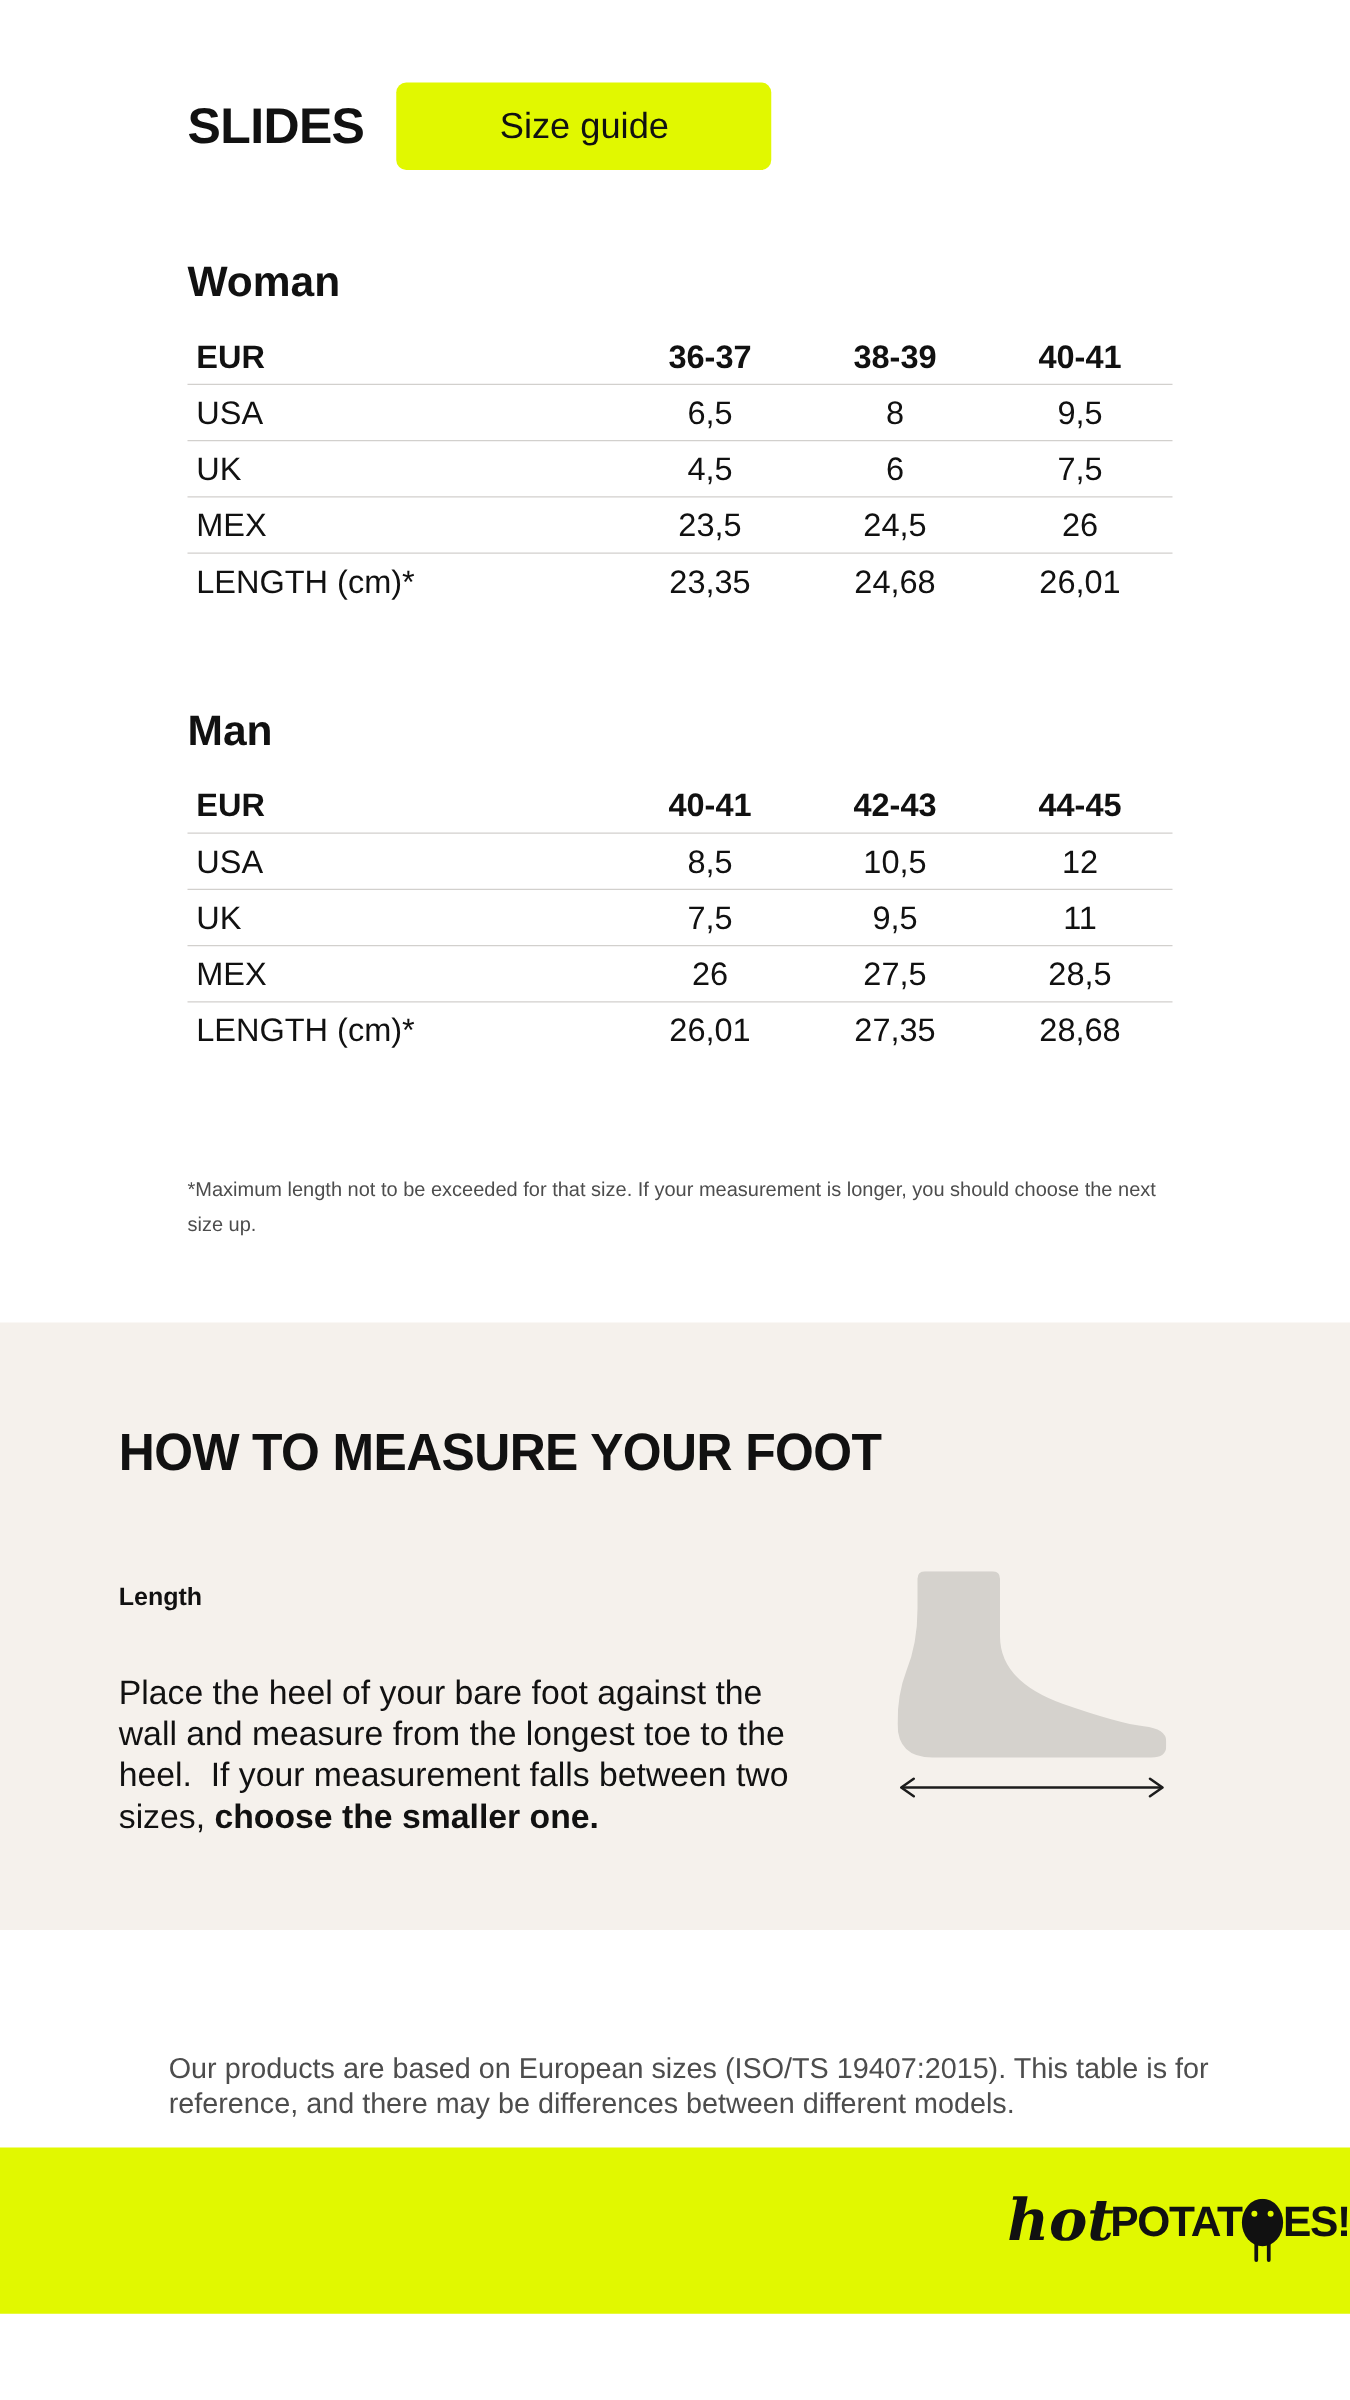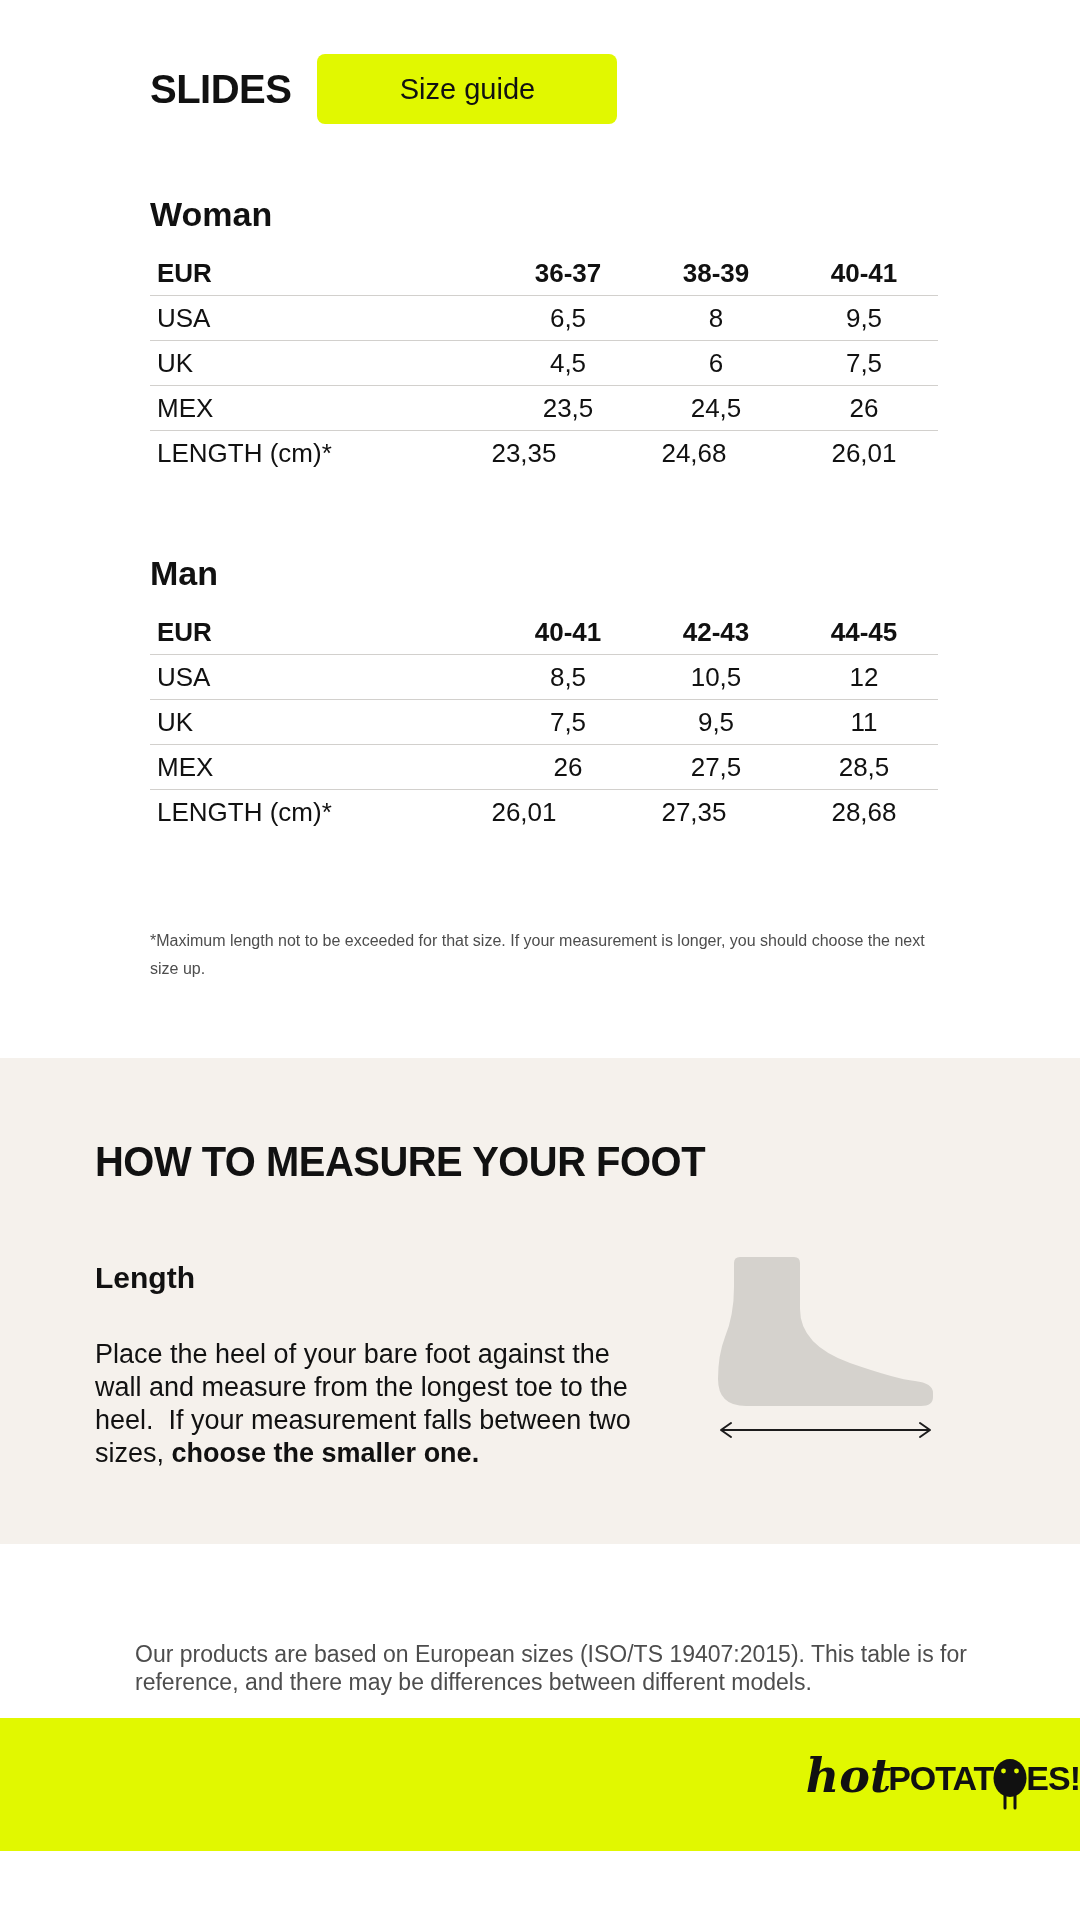--- a/index.html
+++ b/index.html
@@ -11,21 +11,21 @@
   *{margin:0;padding:0;box-sizing:border-box;}
   html,body{width:1080px;background:#ffffff;}
   body{
     height:1920px;
     font-family:"Liberation Sans", sans-serif;
     color:#111;
     overflow:hidden;
   }
 
   
-  .top-section{height:1058px;padding:4px 142px 0 150px;overflow:hidden;}
+  .top-section{height:1058px;padding:16px 142px 0 150px;overflow:hidden;}
   .header-row{margin-top:50px;height:70px;display:flex;align-items:center;}
   .page-title{
     font-size:40px;font-weight:900;letter-spacing:-.5px;line-height:1;
   }
   .pill-button{
     margin-left:26px;width:300px;height:70px;border:none;border-radius:8px;
     background:var(--accent,#E1F800);color:#111;
     font-family:"Liberation Sans", sans-serif;font-size:29px;font-weight:400;
     display:flex;align-items:center;justify-content:center;cursor:pointer;
   }
@@ -33,40 +33,40 @@
   .woman-heading{margin-top:73px;}
   .man-heading{margin-top:80px;}
 
   .size-table{margin-top:20px;width:788px;}
   .t-row{
     display:grid;grid-template-columns:1fr 148px 148px 148px;
     height:45px;align-items:center;
     border-bottom:1.5px solid #d2d0cd;
     font-size:26px;font-weight:400;
   }
-  .t-row:last-child{border-bottom:none;gap:22px;}
+  .t-row:last-child{border-bottom:none;}
   .t-row.t-head{font-weight:700;}
   .t-label{padding-left:7px;text-align:left;}
   .t-val{text-align:center;}
 
   .footnote{
     margin-top:92px;max-width:800px;
     font-size:16px;line-height:28px;color:var(--muted-text,#4D4D4D);
   }
 
   
   .measure-section{
     height:486px;background:var(--section-bg,#F5F1EC);
     padding:82px 0 0 95px;position:relative;overflow:hidden;
   }
   .measure-title{
     font-size:42px;font-weight:900;line-height:44px;letter-spacing:-.5px;
     transform:scaleX(.95);transform-origin:left center;white-space:nowrap;
   }
-  .length-heading{margin-top:78px;font-size:30px;font-weight:700;line-height:32px;}
+  .length-heading{margin-top:78px;font-size:20px;font-weight:700;line-height:32px;}
   .measure-body{
     margin-top:44px;width:568px;
     font-size:27px;line-height:33px;white-space:pre-wrap;
   }
   .measure-body strong{font-weight:700;}
   .foot-figure{position:absolute;left:718px;top:199px;width:215px;height:190px;}
 
   
   .note-section{height:174px;padding:96px 0 0 135px;background:#fff;}
   .disclaimer{

